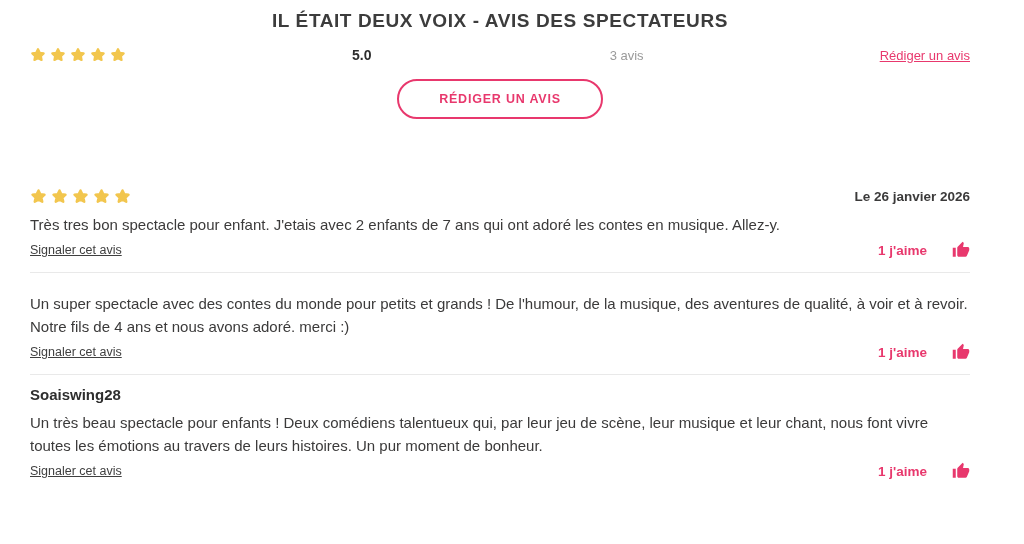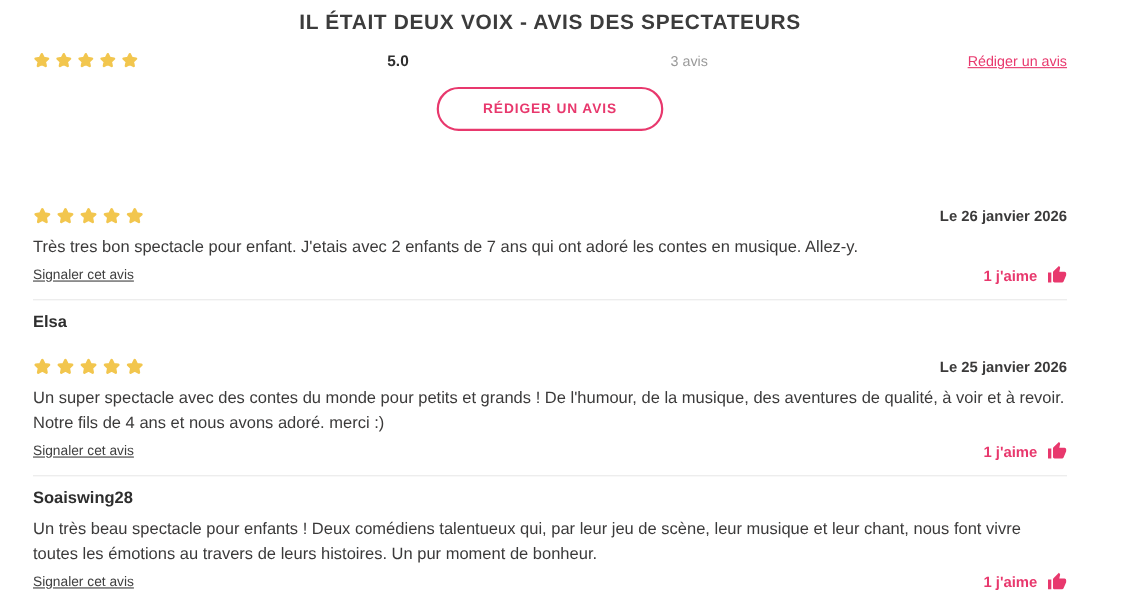--- a/index.html
+++ b/index.html
@@ -101,21 +101,21 @@
   }
   .report-link {
     font-size: 12.5px;
     color: #3f3f3f;
     text-decoration: underline;
     cursor: pointer;
   }
   .like-button {
     display: inline-flex;
     align-items: center;
-    gap: 9px;
+    gap: 25px;
     color: var(--accent-pink);
     cursor: pointer;
     background: none; border: none; padding: 0;
     font-family: "Liberation Sans", sans-serif;
   }
   .like-label { font-size: 13.5px; font-weight: 700; color: var(--accent-pink); }
   .like-button svg { width: 18px; height: 18px; }
 </style>
 </head>
 <body>
@@ -181,41 +181,20 @@
         <span style="line-height:0;">
           <svg viewBox="0 0 24 24" aria-hidden="true">
             <path fill="currentColor" d="M1 21h4V9H1v12zM23 10c0-1.1-.9-2-2-2h-6.31l.95-4.57.03-.32c0-.41-.17-.79-.44-1.06L14.17 1 7.59 7.59C7.22 7.95 7 8.45 7 9v10c0 1.1.9 2 2 2h9c.83 0 1.54-.5 1.84-1.22l3.02-7.05c.09-.23.14-.47.14-.73v-2z"></path>
           </svg>
         </span>
       </button>
     </div>
   </div>
 
   <div class="review">
-    <div class="review-author">Elsa</div>
-    <div class="stars-date-row">
-      <span class="star-rating">
-            <svg viewBox="0 0 24 24" aria-hidden="true">
-              <path d="M12 3.4l2.6 5.3 5.9.8-4.3 4.1 1.1 5.8-5.3-2.9-5.3 2.9 1.1-5.8-4.3-4.1 5.9-.8z" fill="currentColor" stroke="currentColor" stroke-width="3.4" stroke-linejoin="round"></path>
-            </svg>
-            <svg viewBox="0 0 24 24" aria-hidden="true">
-              <path d="M12 3.4l2.6 5.3 5.9.8-4.3 4.1 1.1 5.8-5.3-2.9-5.3 2.9 1.1-5.8-4.3-4.1 5.9-.8z" fill="currentColor" stroke="currentColor" stroke-width="3.4" stroke-linejoin="round"></path>
-            </svg>
-            <svg viewBox="0 0 24 24" aria-hidden="true">
-              <path d="M12 3.4l2.6 5.3 5.9.8-4.3 4.1 1.1 5.8-5.3-2.9-5.3 2.9 1.1-5.8-4.3-4.1 5.9-.8z" fill="currentColor" stroke="currentColor" stroke-width="3.4" stroke-linejoin="round"></path>
-            </svg>
-            <svg viewBox="0 0 24 24" aria-hidden="true">
-              <path d="M12 3.4l2.6 5.3 5.9.8-4.3 4.1 1.1 5.8-5.3-2.9-5.3 2.9 1.1-5.8-4.3-4.1 5.9-.8z" fill="currentColor" stroke="currentColor" stroke-width="3.4" stroke-linejoin="round"></path>
-            </svg>
-            <svg viewBox="0 0 24 24" aria-hidden="true">
-              <path d="M12 3.4l2.6 5.3 5.9.8-4.3 4.1 1.1 5.8-5.3-2.9-5.3 2.9 1.1-5.8-4.3-4.1 5.9-.8z" fill="currentColor" stroke="currentColor" stroke-width="3.4" stroke-linejoin="round"></path>
-            </svg>
-          </span>
-      <span class="review-date">Le 25 janvier 2026</span>
-    </div>
     <div class="review-text">Un super spectacle avec des contes du monde pour petits et grands ! De l'humour, de la musique, des aventures de qualité, à voir et à revoir. Notre fils de 4 ans et nous avons adoré. merci :)</div>
     <div class="review-footer">
       <a class="report-link">Signaler cet avis</a>
       <button class="like-button">
         <span class="like-label">1 j'aime</span>
         <span style="line-height:0;">
           <svg viewBox="0 0 24 24" aria-hidden="true">
             <path fill="currentColor" d="M1 21h4V9H1v12zM23 10c0-1.1-.9-2-2-2h-6.31l.95-4.57.03-.32c0-.41-.17-.79-.44-1.06L14.17 1 7.59 7.59C7.22 7.95 7 8.45 7 9v10c0 1.1.9 2 2 2h9c.83 0 1.54-.5 1.84-1.22l3.02-7.05c.09-.23.14-.47.14-.73v-2z"></path>
           </svg>
         </span>

